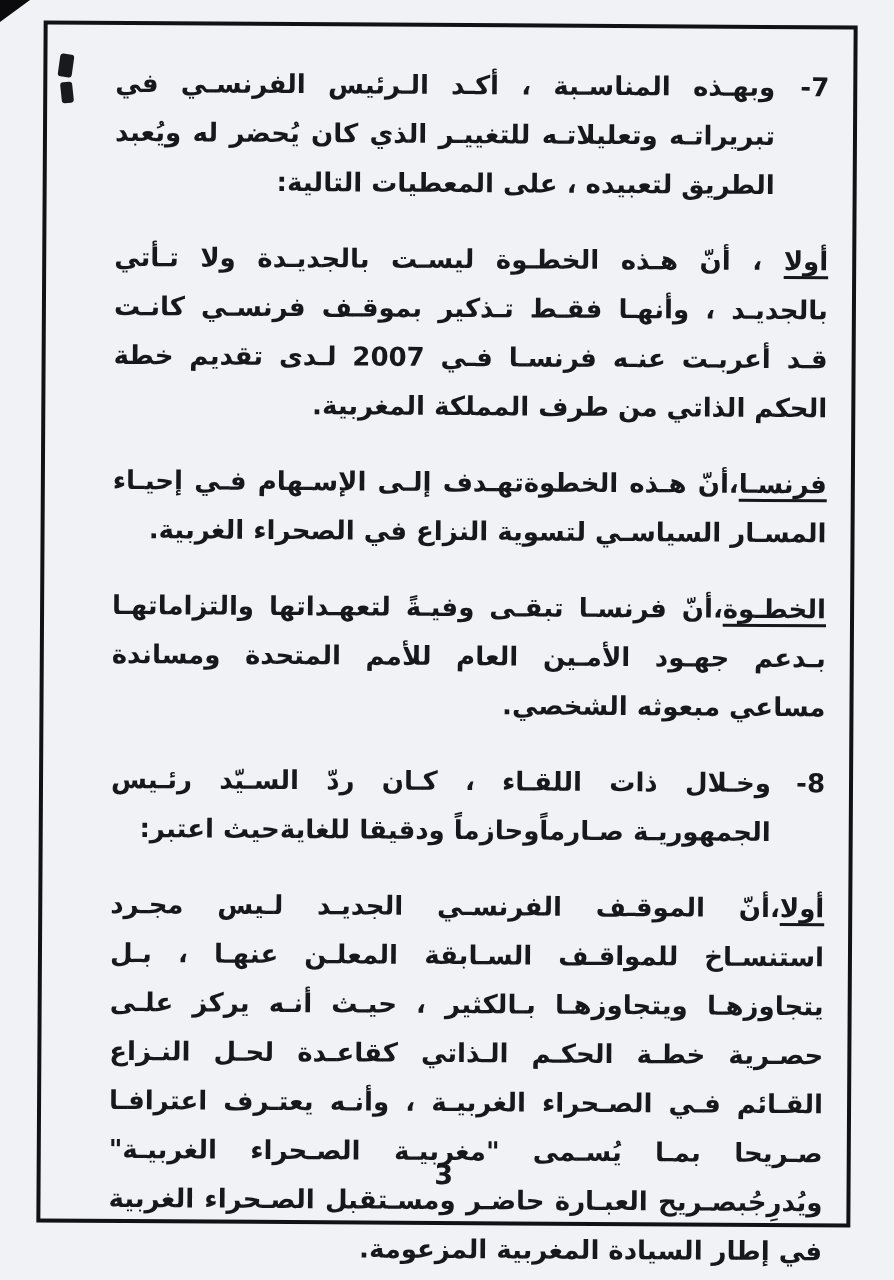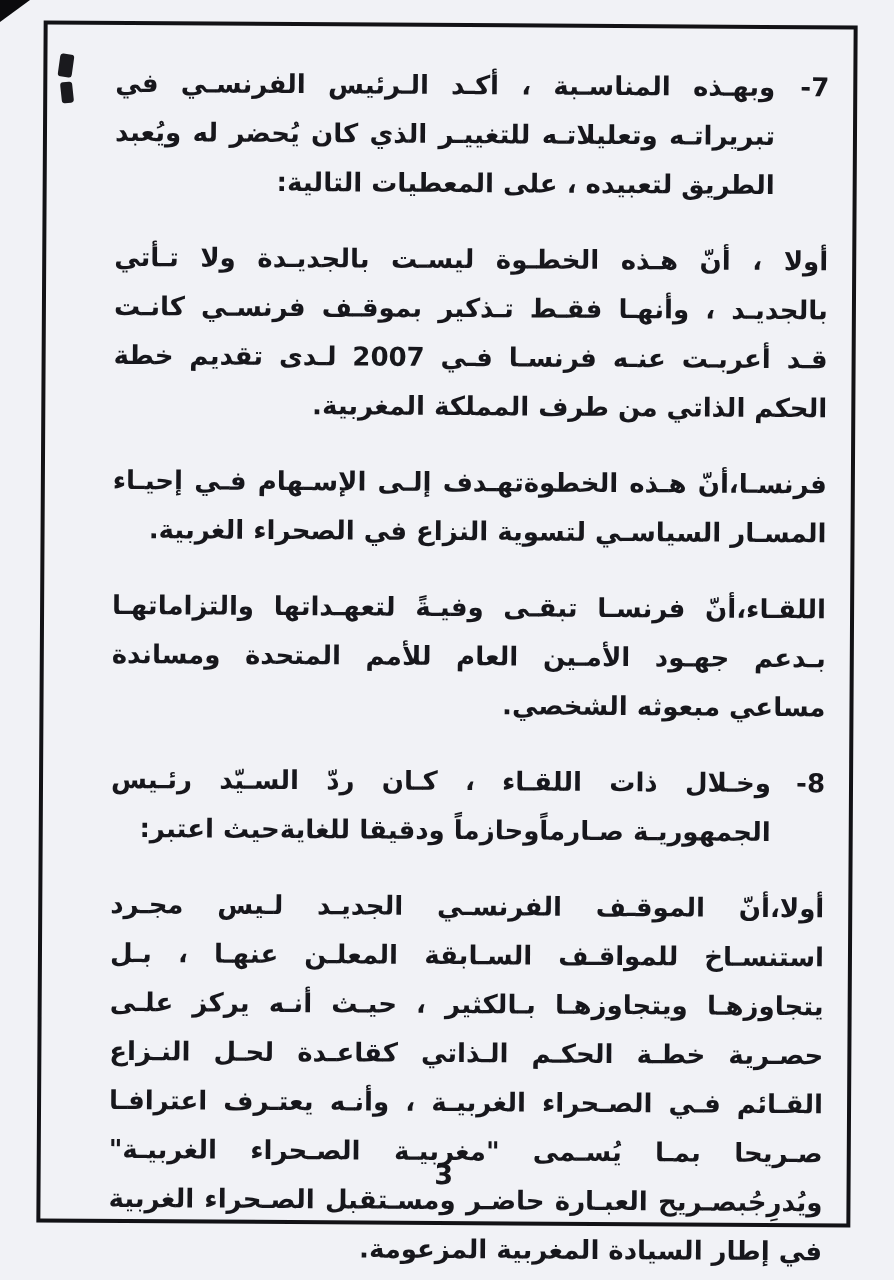--- a/index.html
+++ b/index.html
@@ -45,20 +45,21 @@
   .numbered .marker {
     flex: 0 0 34px;
     text-align: right;
     white-space: nowrap;
   }
   .numbered .body {
     flex: 1 1 auto;
     text-align: justify;
   }
   .lead {
+    text-decoration: underline;
     text-underline-offset: 6px;
     text-decoration-thickness: 2.5px;
   }
   .page-number {
     position: absolute;
     left: 0;
     bottom: 22px;
     width: 100%;
     text-align: center;
     font-size: 27px;
@@ -94,21 +95,21 @@
 
     <div class="para numbered">
       <span class="marker">7-</span>
       <span class="body">وبهـذه المناسـبة ، أكـد الـرئيس الفرنسـي في تبريراتـه وتعليلاتـه للتغييـر الذي كان يُحضر له ويُعبد الطريق لتعبيده ، على المعطيات التالية:</span>
     </div>
 
     <p class="para"><span class="lead">أولا</span><span> ، أنّ هـذه الخطـوة ليسـت بالجديـدة ولا تـأتي بالجديـد ، وأنهـا فقـط تـذكير بموقـف فرنسـي كانـت قـد أعربـت عنـه فرنسـا فـي 2007 لـدى تقديم خطة الحكم الذاتي من طرف المملكة المغربية.</span></p>
 
     <p class="para"><span class="lead">فرنسـا</span><span>،أنّ هـذه الخطوةتهـدف إلـى الإسـهام فـي إحيـاء المسـار السياسـي لتسوية النزاع في الصحراء الغربية.</span></p>
 
-    <p class="para"><span class="lead">اللقـاء</span><span>،أنّ فرنسـا تبقـى وفيـةً لتعهـداتها والتزاماتهـا بـدعم  جهـود الأمـين العام للأمم المتحدة ومساندة مساعي مبعوثه الشخصي.</span></p>
+    <p class="para"><span class="lead">الخطـوة</span><span>،أنّ فرنسـا تبقـى وفيـةً لتعهـداتها والتزاماتهـا بـدعم  جهـود الأمـين العام للأمم المتحدة ومساندة مساعي مبعوثه الشخصي.</span></p>
 
     <div class="para numbered">
       <span class="marker">8-</span>
       <span class="body">وخـلال ذات اللقـاء ، كـان ردّ السـيّد رئـيس الجمهوريـة صـارماًوحازماً ودقيقا للغايةحيث اعتبر:</span>
     </div>
 
     <p class="para"><span class="lead">أولا</span><span>،أنّ الموقـف الفرنسـي الجديـد لـيس مجـرد استنسـاخ للمواقـف السـابقة المعلـن عنهـا ، بـل يتجاوزهـا ويتجاوزهـا بـالكثير ، حيـث أنـه يركز علـى حصـرية خطـة الحكـم الـذاتي كقاعـدة لحـل النـزاع القـائم فـي الصـحراء الغربيـة ، وأنـه يعتـرف اعترافـا صـريحا بمـا يُسـمى "مغربيـة الصـحراء الغربيـة" ويُدرِجُبصـريح العبـارة حاضـر ومسـتقبل الصـحراء الغربية في إطار السيادة المغربية المزعومة.</span></p>
 
     <div class="page-number">3</div>
   </div>

